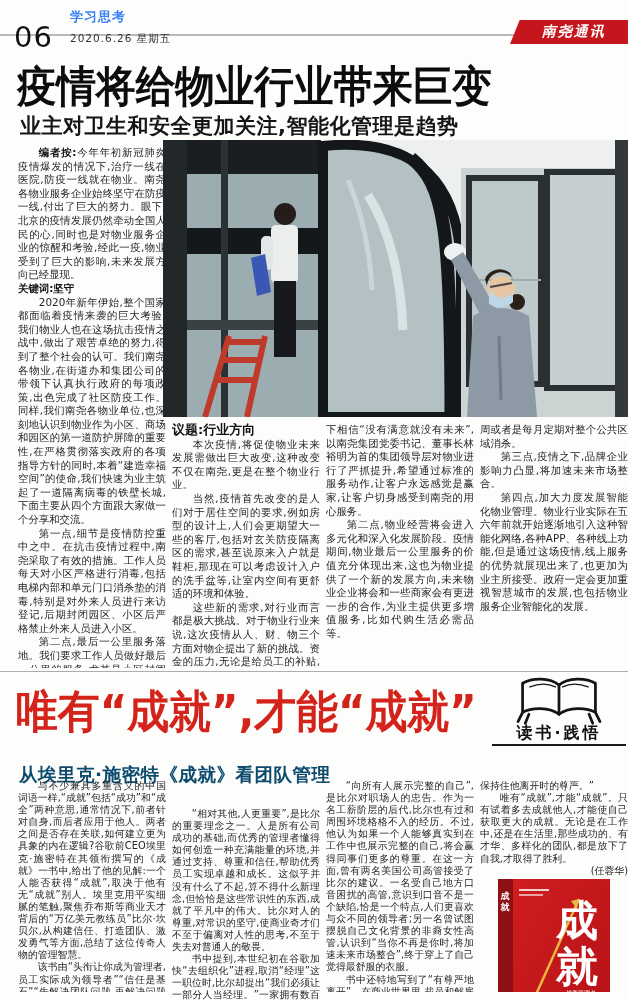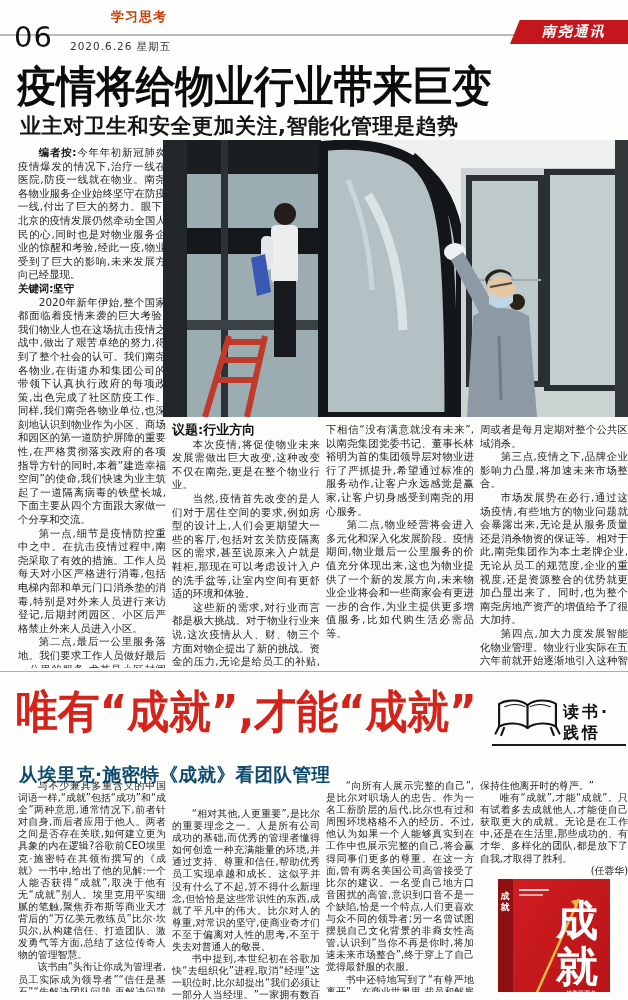--- a/index.html
+++ b/index.html
@@ -7,22 +7,22 @@
   .page {
     position:relative; width:628px; height:1000px; margin:0 auto;
     background:#fdfdfb; overflow:hidden;
     font-family:"DejaVu Sans","Liberation Sans",sans-serif; color:#1c1c1c;
   }
   
   .hdr { position:absolute; top:8px; left:14px; right:0; height:30px; }
   .hdr-rule { position:absolute; top:34px; left:0; width:628px; height:2px; background:#b9b9b9; }
   .pageno { position:absolute; left:0; top:12px; font-size:29px; font-weight:normal; letter-spacing:1px; color:#111; }
   .hdr-stack { position:absolute; left:56px; top:0; }
-  .section-name { font-size:13px; font-weight:bold; color:#c2410c; letter-spacing:1px;margin-left:41px; }
-  .date-line { font-size:10.5px; color:#333; margin-top:14px; letter-spacing:1px; }
+  .section-name { font-size:13px; font-weight:bold; color:#3b82f6; letter-spacing:1px; }
+  .date-line { font-size:10.5px; color:#333; margin-top:6px; letter-spacing:1px; }
   .masthead {
     position:absolute; right:0; top:12px; width:118px; height:24px;
     background:#c4161c; transform:skewX(-22deg); transform-origin:bottom right;
     display:flex; align-items:center; justify-content:center;
   }
   .masthead span {
     transform:skewX(22deg); color:#fff; font-size:14px; font-weight:bold;
     font-family:"DejaVu Serif","Liberation Serif",serif; font-style:italic; letter-spacing:2px;
   }
   
@@ -51,21 +51,21 @@
   .divider { position:absolute; left:0; top:671px; width:628px; height:1px; background:#adadad; }
   
   .a2title {
     position:absolute; left:16px; top:682px; width:470px;
     font-size:45px; font-weight:900; color:#d3231a; white-space:nowrap;
     transform:scaleX(.93); transform-origin:left top;
     font-family:"DejaVu Sans","Liberation Sans",sans-serif;
   }
   .a2sub { position:absolute; left:19px; top:762px; font-size:18.5px; font-weight:bold; color:#0c4a6e; letter-spacing:.5px; }
   .readlabel { position:absolute; left:492px; top:676px; width:134px; height:70px;
-    display:flex; flex-direction:row; align-items:flex-end; justify-content:flex-start;
+    display:flex; flex-direction:column; align-items:center; justify-content:flex-start;
     border-bottom:2px solid #1a1a1a; }
   .readlabel .lbl { font-size:16px; font-weight:bold; color:#111; letter-spacing:3px; margin-top:-4px; }
   .a2col { position:absolute; top:780px; width:148px; height:212px; overflow:hidden; }
   #b1 { left:18px; } #b2 { left:172px;margin-top:28px; } #b3 { left:326px; } #b4 { left:480px; }
   .small { font-size:9.9px; line-height:12.1px; }
   .byline { float:right; }
   
   .book { margin:6px auto 0 auto; width:122px; }
 </style>
 </head>
@@ -172,21 +172,20 @@
 
   <div id="col3" class="tcol text">
     <p class="cont">下相信“没有满意就没有未来”,以南尧集团党委书记、董事长林裕明为首的集团领导层对物业进行了严抓提升,希望通过标准的服务动作,让客户永远感觉是赢家,让客户切身感受到南尧的用心服务。</p>
     <p>第二点,物业经营将会进入多元化和深入化发展阶段。疫情期间,物业最后一公里服务的价值充分体现出来,这也为物业提供了一个新的发展方向,未来物业企业将会和一些商家会有更进一步的合作,为业主提供更多增值服务,比如代购生活必需品等。</p>
 
   </div>
 
   <div id="col4" class="tcol text">
     <p class="cont">周或者是每月定期对整个公共区域消杀。</p>
     <p>第三点,疫情之下,品牌企业影响力凸显,将加速未来市场整合。</p>
-    <p>市场发展势在必行,通过这场疫情,有些地方的物业问题就会暴露出来,无论是从服务质量还是消杀物资的保证等。相对于此,南尧集团作为本土老牌企业,无论从员工的规范度,企业的重视度,还是资源整合的优势就更加凸显出来了。同时,也为整个南尧房地产资产的增值给予了很大加持。</p>
     <p>第四点,加大力度发展智能化物业管理。物业行业实际在五六年前就开始逐渐地引入这种智能化网络,各种APP、各种线上功能,但是通过这场疫情,线上服务的优势就展现出来了,也更加为业主所接受。政府一定会更加重视智慧城市的发展,也包括物业服务企业智能化的发展。</p>
 
   </div>
 
   <div class="divider"></div>
 
   <div class="a2title">唯有“成就”,才能“成就”</div>
   <div class="a2sub">从埃里克·施密特《成就》看团队管理</div>
 
   <div class="readlabel">

